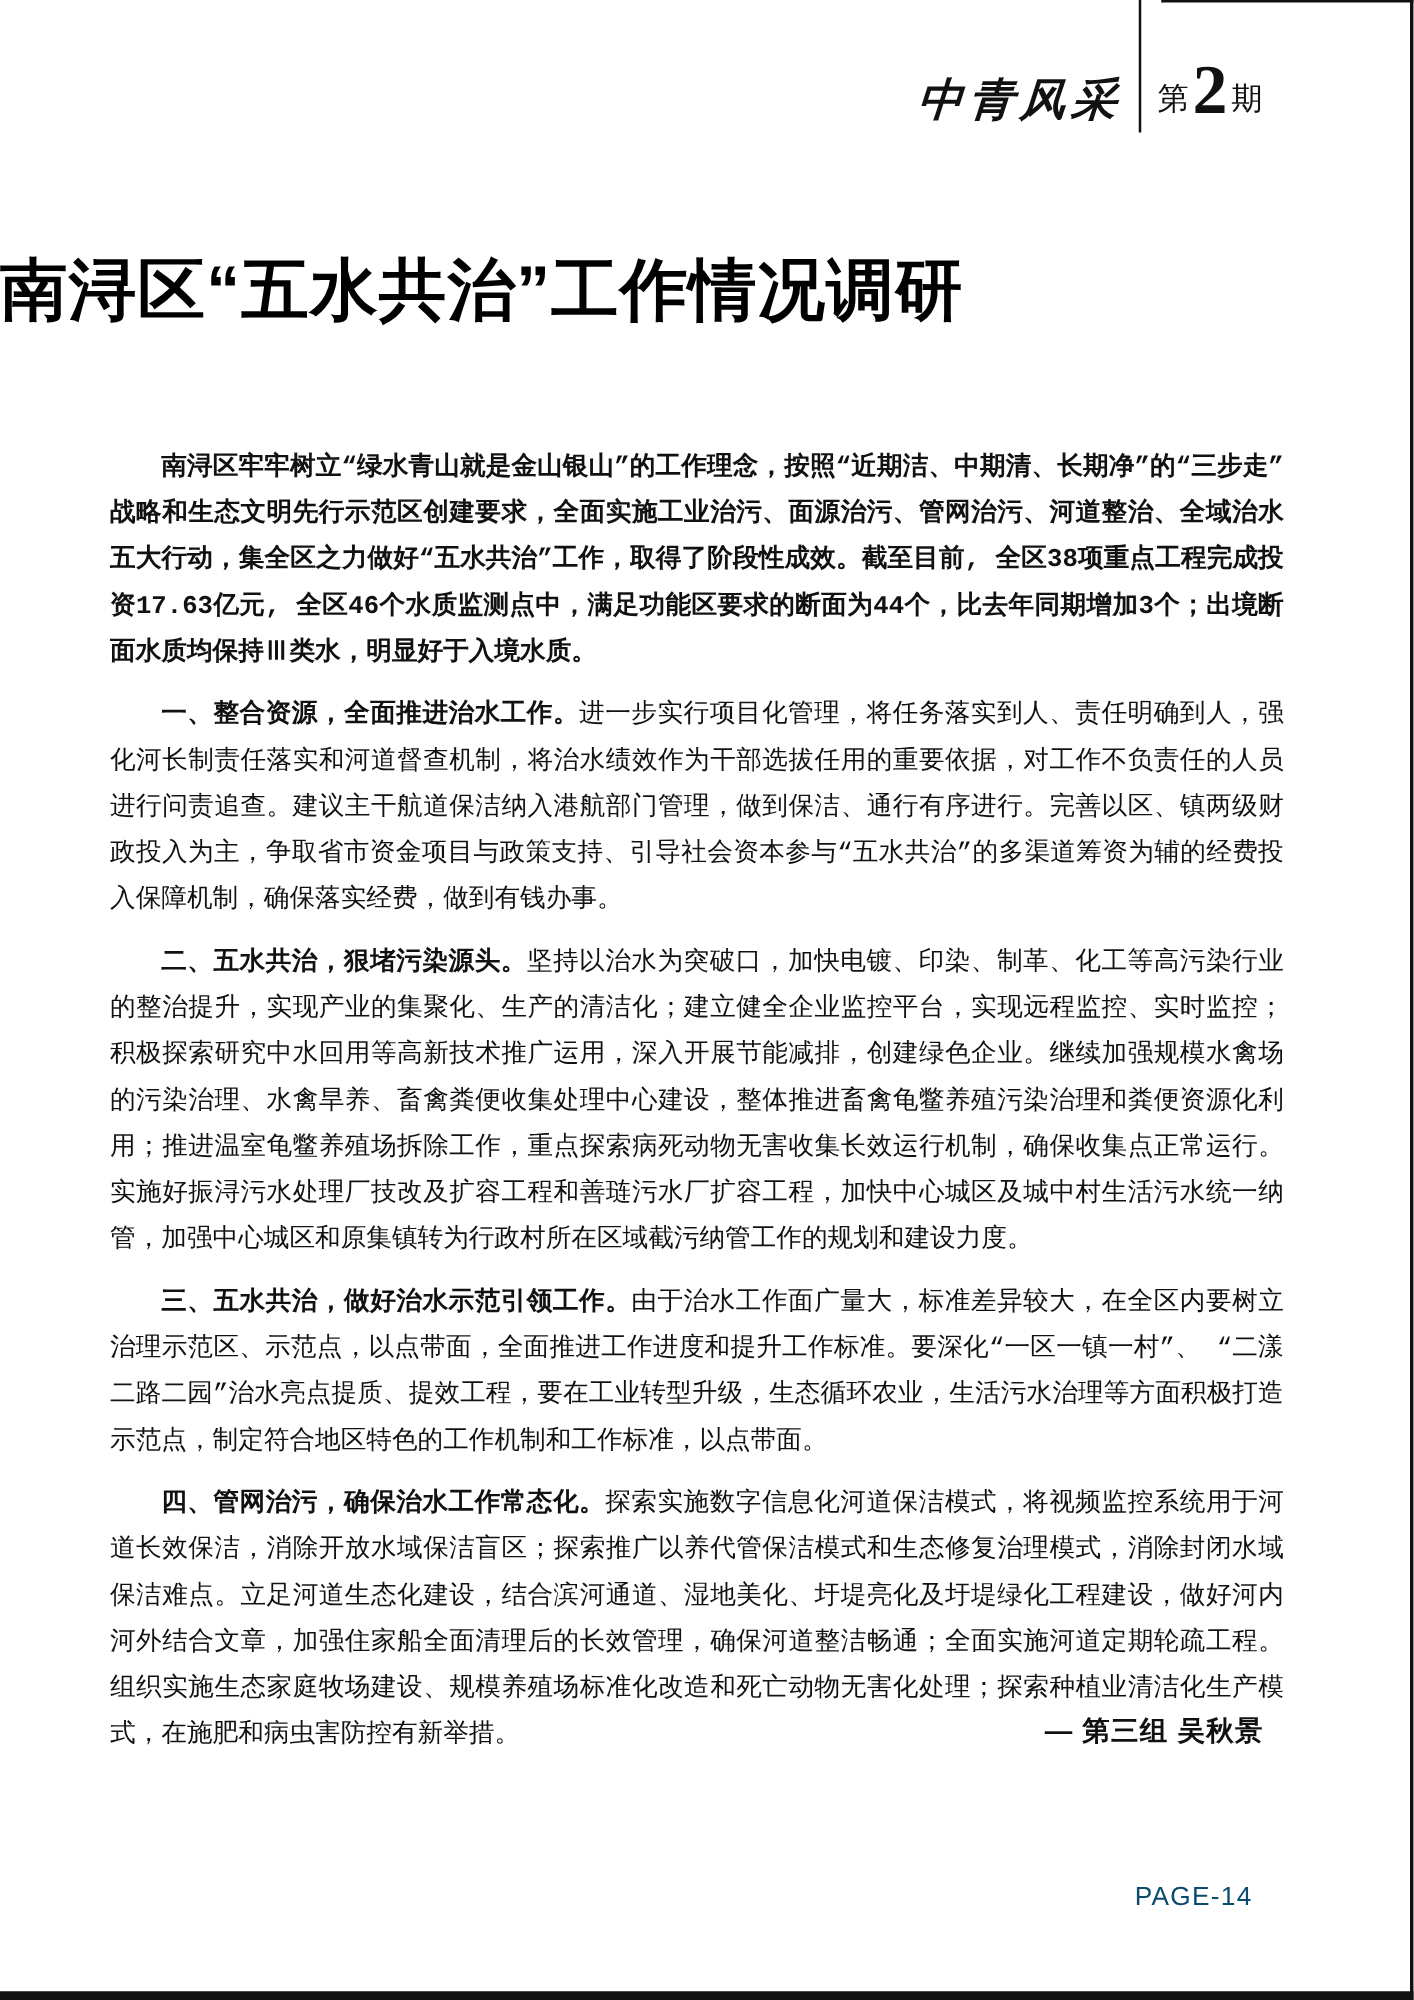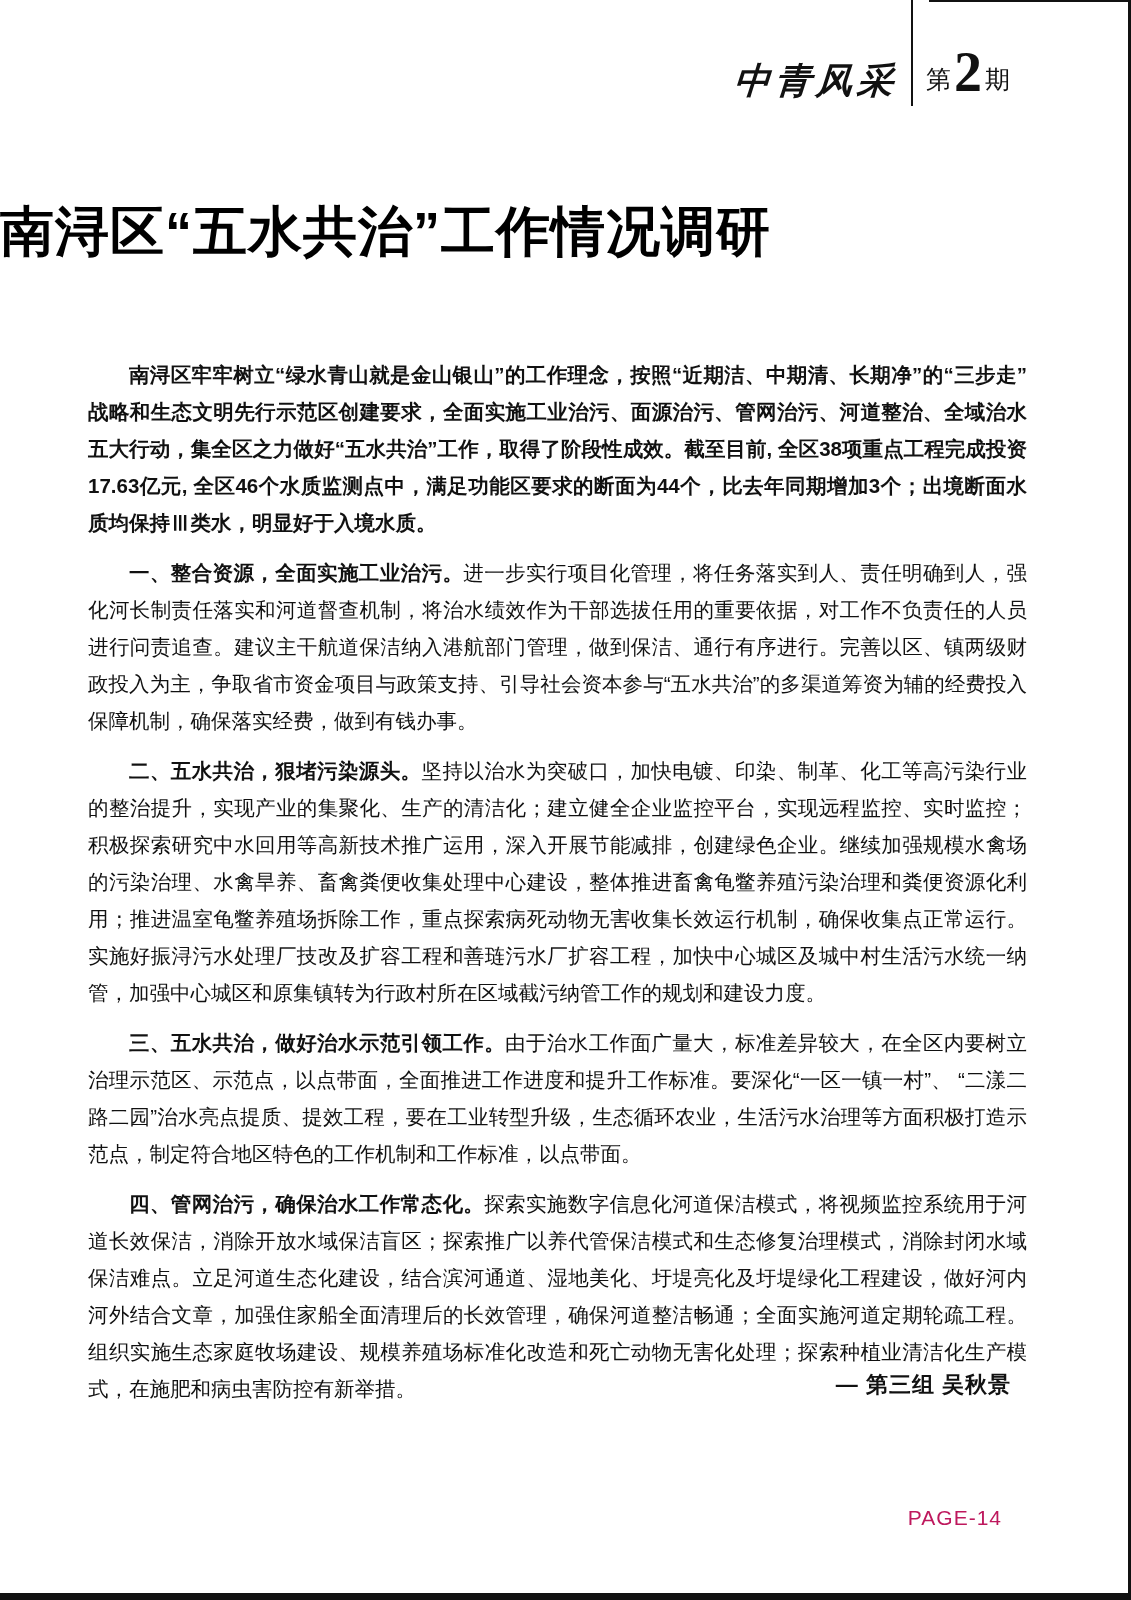--- a/index.html
+++ b/index.html
@@ -44,32 +44,32 @@
     font-size:54px;font-weight:bold;letter-spacing:1px;
     color:#000;white-space:nowrap;
   }
 
   
   .body{
     position:absolute;top:356px;left:88px;width:955px;
     font-size:20.5px;line-height:37px;
     text-align:justify;
   }
-  .para{margin:0 16px 13px 0;text-indent:2em;}
+  .para{margin:0 16px 13px 0;text-indent:2em;font-family:Liberation Mono, monospace;}
   .para.bold{font-weight:bold;}
   .para b{font-weight:bold;}
 
   .byline{
     position:absolute;top:1370px;right:120px;
     font-size:22px;font-weight:bold;letter-spacing:1px;
   }
 
   .page-footer{
     position:absolute;top:1506px;right:129px;
-    font-size:21px;letter-spacing:1px;color:#be185d;
+    font-size:21px;letter-spacing:1px;color:#0c4a6e;
   }
 </style>
 </head>
 <body>
 
 <div class="page">
 
   <div class="top-rule"></div>
   <div class="right-rule"></div>
   <div class="bottom-bar"></div>
@@ -81,21 +81,21 @@
       <span class="issue-char">第</span>
       <span class="issue-num">2</span>
       <span class="issue-char">期</span>
     </span>
   </header>
 
   <h1 class="title">南浔区“五水共治”工作情况调研</h1>
 
   <main class="body">
       <p class="para bold">南浔区牢牢树立“绿水青山就是金山银山”的工作理念，按照“近期洁、中期清、长期净”的“三步走”战略和生态文明先行示范区创建要求，全面实施工业治污、面源治污、管网治污、河道整治、全域治水五大行动，集全区之力做好“五水共治”工作，取得了阶段性成效。截至目前, 全区38项重点工程完成投资17.63亿元, 全区46个水质监测点中，满足功能区要求的断面为44个，比去年同期增加3个；出境断面水质均保持Ⅲ类水，明显好于入境水质。</p>
-      <p class="para"><b>一、整合资源，全面实施工业治污。</b>进一步实行项目化管理，将任务落实到人、责任明确到人，强化河长制责任落实和河道督查机制，将治水绩效作为干部选拔任用的重要依据，对工作不负责任的人员进行问责追查。建议主干航道保洁纳入港航部门管理，做到保洁、通行有序进行。完善以区、镇两级财政投入为主，争取省市资金项目与政策支持、引导社会资本参与“五水共治”的多渠道筹资为辅的经费投入保障机制，确保落实经费，做到有钱办事。</p>
+      <p class="para"><b>一、整合资源，全面推进治水工作。</b>进一步实行项目化管理，将任务落实到人、责任明确到人，强化河长制责任落实和河道督查机制，将治水绩效作为干部选拔任用的重要依据，对工作不负责任的人员进行问责追查。建议主干航道保洁纳入港航部门管理，做到保洁、通行有序进行。完善以区、镇两级财政投入为主，争取省市资金项目与政策支持、引导社会资本参与“五水共治”的多渠道筹资为辅的经费投入保障机制，确保落实经费，做到有钱办事。</p>
       <p class="para"><b>二、五水共治，狠堵污染源头。</b>坚持以治水为突破口，加快电镀、印染、制革、化工等高污染行业的整治提升，实现产业的集聚化、生产的清洁化；建立健全企业监控平台，实现远程监控、实时监控；积极探索研究中水回用等高新技术推广运用，深入开展节能减排，创建绿色企业。继续加强规模水禽场的污染治理、水禽旱养、畜禽粪便收集处理中心建设，整体推进畜禽龟鳖养殖污染治理和粪便资源化利用；推进温室龟鳖养殖场拆除工作，重点探索病死动物无害收集长效运行机制，确保收集点正常运行。实施好振浔污水处理厂技改及扩容工程和善琏污水厂扩容工程，加快中心城区及城中村生活污水统一纳管，加强中心城区和原集镇转为行政村所在区域截污纳管工作的规划和建设力度。</p>
       <p class="para"><b>三、五水共治，做好治水示范引领工作。</b>由于治水工作面广量大，标准差异较大，在全区内要树立治理示范区、示范点，以点带面，全面推进工作进度和提升工作标准。要深化“一区一镇一村”、 “二漾二路二园”治水亮点提质、提效工程，要在工业转型升级，生态循环农业，生活污水治理等方面积极打造示范点，制定符合地区特色的工作机制和工作标准，以点带面。</p>
       <p class="para"><b>四、管网治污，确保治水工作常态化。</b>探索实施数字信息化河道保洁模式，将视频监控系统用于河道长效保洁，消除开放水域保洁盲区；探索推广以养代管保洁模式和生态修复治理模式，消除封闭水域保洁难点。立足河道生态化建设，结合滨河通道、湿地美化、圩堤亮化及圩堤绿化工程建设，做好河内河外结合文章，加强住家船全面清理后的长效管理，确保河道整洁畅通；全面实施河道定期轮疏工程。组织实施生态家庭牧场建设、规模养殖场标准化改造和死亡动物无害化处理；探索种植业清洁化生产模式，在施肥和病虫害防控有新举措。</p>
     </main>
 
   <div class="byline">— 第三组 吴秋景</div>
 
   <footer class="page-footer">
     <span>PAGE-14</span>
   </footer>

